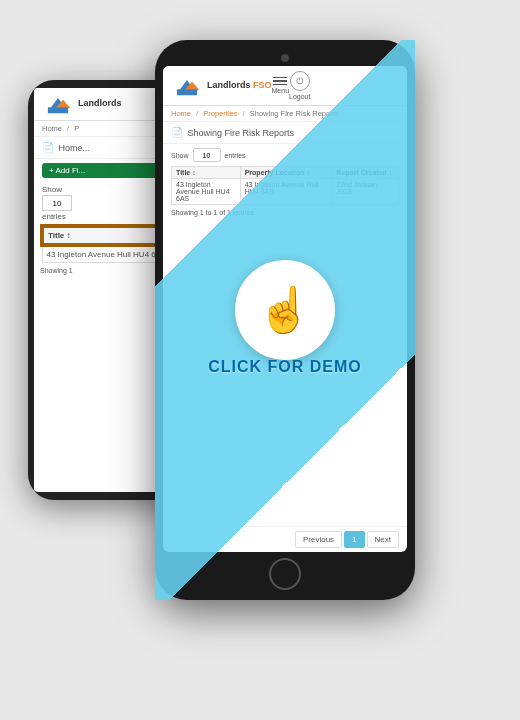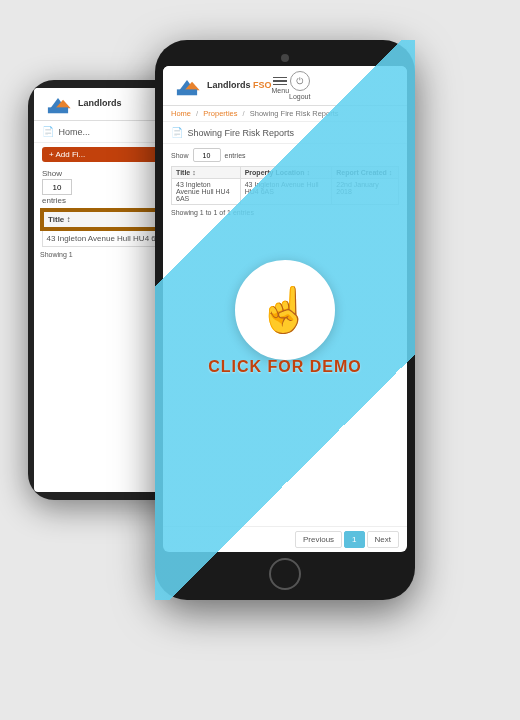--- a/index.html
+++ b/index.html
@@ -226,21 +226,21 @@
       color: #555;
     }
     .page-btn.active {
       background: #5bc0de;
       color: #fff;
       border-color: #5bc0de;
     }
 
     
     .add-file-btn {
-      background: #c2410c;
+      background: #15803d;
       color: #fff;
       border: none;
       padding: 3px 7px;
       font-size: 8px;
       border-radius: 3px;
       margin: 4px 8px;
       cursor: pointer;
       width: calc(100% - 16px);
       text-align: left;
     }
@@ -316,21 +316,21 @@
       color: #888;
       line-height: 1;
     }
     .demo-text {
       position: absolute;
       top: 55%;
       left: 50%;
       transform: translate(-50%, 10px);
       font-size: 16px;
       font-weight: 900;
-      color: #c2410c;
+      color: #0369a1;
       white-space: nowrap;
       letter-spacing: 1px;
       text-shadow: 0 1px 2px rgba(255,255,255,0.5);
     }
   </style>
 </head>
 <body>
 
 <div class="phone-back">
   <div class="screen-back">
@@ -339,20 +339,25 @@
       <div class="logo-area">
         <svg class="logo-icon" viewBox="0 0 38 26">
           <polygon points="10,18 19,6 28,18" fill="#3a7fc1"></polygon>
           <polygon points="16,18 25,8 34,18" fill="#e8822d"></polygon>
           <rect x="7" y="17" width="24" height="7" fill="#3a7fc1"></rect>
         </svg>
         <div class="logo-text">Landlords</div>
       </div>
     </div>
 
+    <div class="breadcrumb">
+      <span>Home</span>
+      <span class="sep">/</span>
+      <span>P</span>
+    </div>
 
     <div class="page-title-bar">
       <h2>
         <span class="doc-icon">📄</span>
         <span>Home...</span>
       </h2>
     </div>
 
     <button class="add-file-btn">+ Add Fi...</button>
 

